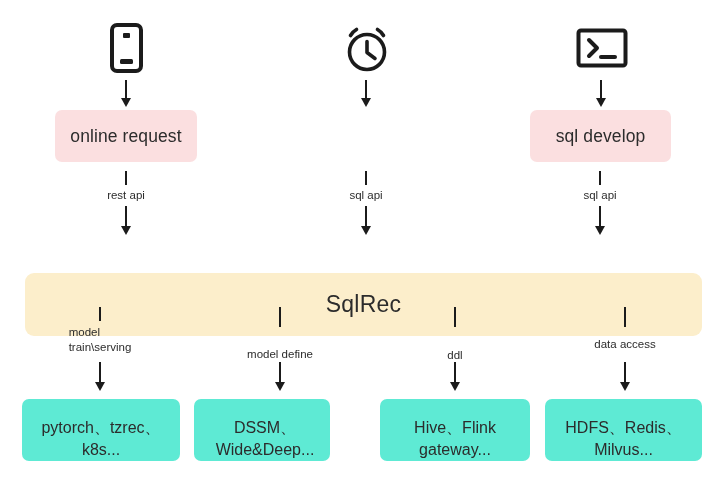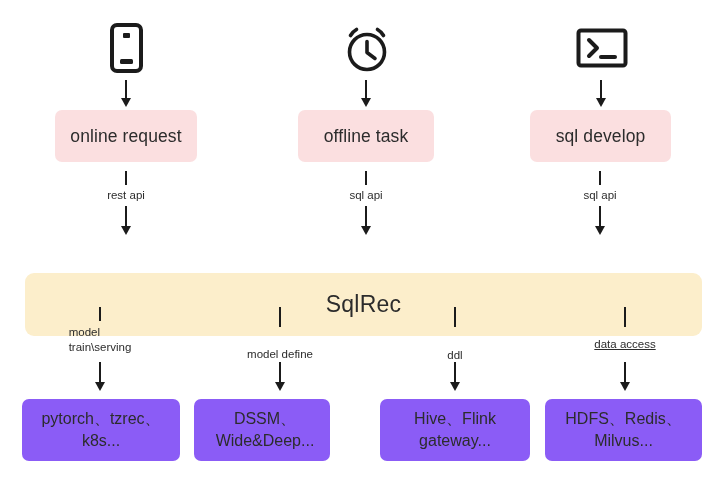--- a/index.html
+++ b/index.html
@@ -48,24 +48,24 @@
     align-items: center;
     justify-content: center;
     font-size: 23px;
     color: #2c2c2c;
     letter-spacing: .2px;
   }
 
   
   .comp-box {
     position: absolute;
-    background: #8b5cf6;
+    background: #5eead4;
     border-radius: 7px;
     display: flex;
-    align-items: center;
+    align-items: flex-end;
     justify-content: center;
     text-align: center;
     font-size: 16px;
     line-height: 1.38;
     color: #2c2c2c;
     padding: 0 6px;
     box-sizing: border-box;
     white-space: pre-line;
   }
 
@@ -127,23 +127,20 @@
   </svg>
   <svg class="plain-arrow" style="left:601px; top:80px;" width="16" height="28" viewBox="0 0 16 28">
     <line x1="8" y1="0" x2="8" y2="20" stroke="#1b1b1b" stroke-width="2"></line>
     <path d="M8 27 L3 18 L13 18 Z" fill="#1b1b1b"></path>
   </svg>
 
   <div class="src-box" style="left:55px; top:110px; width:142px; height:52px;">
     <span>online request</span>
   </div>
 
-  <div class="src-box" style="left:298px; top:110px; width:136px; height:52px;">
-    <span>offline task</span>
-  </div>
 
   <div class="src-box" style="left:530px; top:110px; width:141px; height:52px;">
     <span>sql develop</span>
   </div>
 
   <div class="conn-stub" style="left:125px; top:171px; height:14px;"></div>
   <div class="conn-label" style="left:126px; top:188px;">rest api</div>
   <svg class="conn-arrow" style="left:126px; top:206px;" width="16" height="30" viewBox="0 0 16 30">
     <line x1="8" y1="0" x2="8" y2="22" stroke="#1b1b1b" stroke-width="2"></line>
     <path d="M8 29 L3 20 L13 20 Z" fill="#1b1b1b"></path>
@@ -183,21 +180,21 @@
   </svg>
 
   <div class="conn-stub" style="left:454px; top:307px; height:20px;"></div>
   <div class="conn-label" style="left:455px; top:337px;margin-top:11px;">ddl</div>
   <svg class="conn-arrow" style="left:455px; top:362px;" width="16" height="30" viewBox="0 0 16 30">
     <line x1="8" y1="0" x2="8" y2="22" stroke="#1b1b1b" stroke-width="2"></line>
     <path d="M8 29 L3 20 L13 20 Z" fill="#1b1b1b"></path>
   </svg>
 
   <div class="conn-stub" style="left:624px; top:307px; height:20px;"></div>
-  <div class="conn-label" style="left:625px; top:337px;text-decoration:underline;">data access</div>
+  <div class="conn-label" style="left:625px; top:337px;">data access</div>
   <svg class="conn-arrow" style="left:625px; top:362px;" width="16" height="30" viewBox="0 0 16 30">
     <line x1="8" y1="0" x2="8" y2="22" stroke="#1b1b1b" stroke-width="2"></line>
     <path d="M8 29 L3 20 L13 20 Z" fill="#1b1b1b"></path>
   </svg>
 
   <div class="comp-box" style="left:22px; top:399px; width:158px; height:62px;">
     <span>pytorch、tzrec、
 k8s...</span>
   </div>
 

